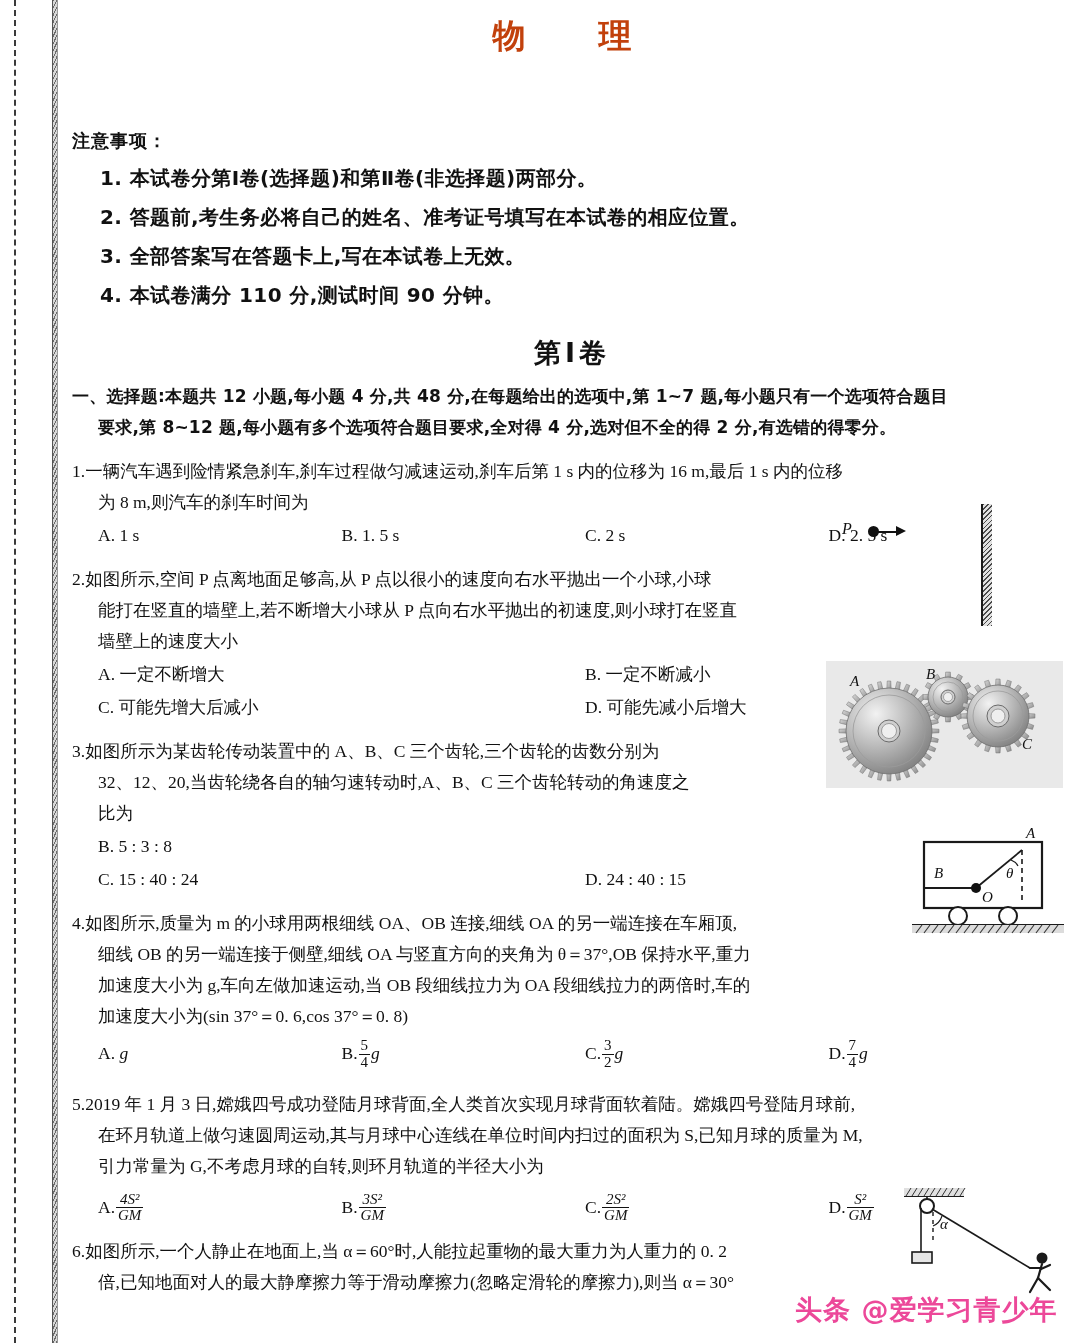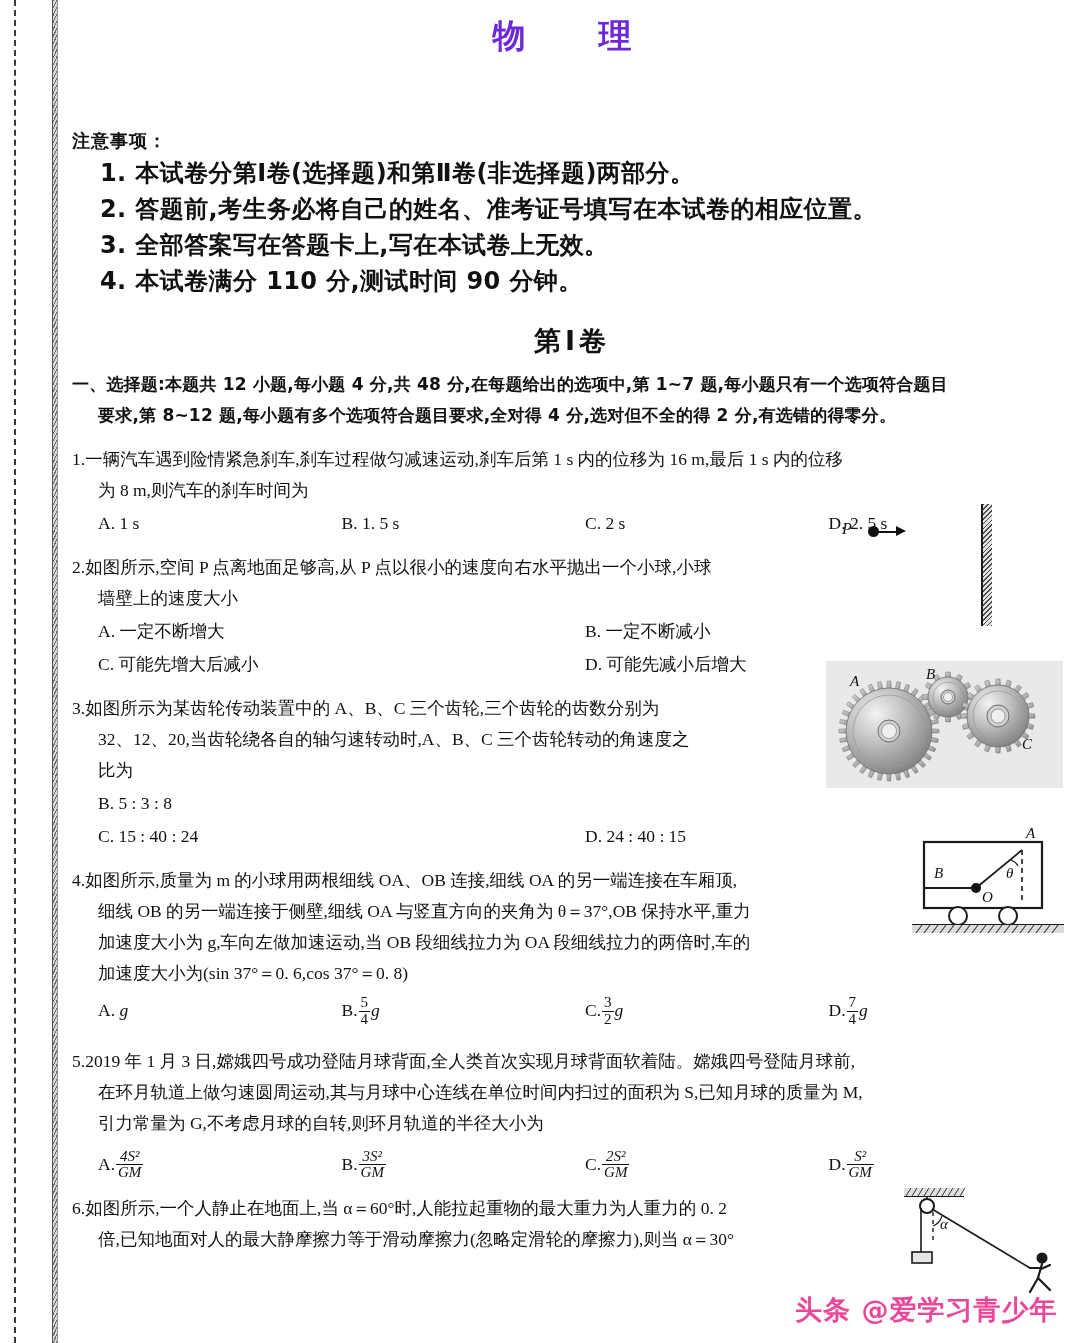--- a/index.html
+++ b/index.html
@@ -28,35 +28,35 @@
     position:absolute; left:72px; top:0; width:1000px; height:1343px;
   }
 
   .doc-title{
     text-align:center;
     font-family:"DejaVu Sans","Liberation Sans",sans-serif;
     font-weight:700;
     font-size:33px;
     letter-spacing:20px;
     padding-top:14px;
-    color:#6d28d9;
+    color:#c2410c;
   }
 
   .notice-head{
     font-family:"DejaVu Sans","Liberation Sans",sans-serif;
     font-weight:700;
     font-size:18px;
     margin-top:70px;
     letter-spacing:1px;
   }
   .notice-item{
     font-family:"DejaVu Sans","Liberation Sans",sans-serif;
     font-weight:700;
-    font-size:24px;
-    margin-top:4px;
+    font-size:20px;
+    margin-top:12px;
     padding-left:28px;
     letter-spacing:0.4px;
   }
 
   .juan-title{
     text-align:center;
     font-family:"DejaVu Sans","Liberation Sans",sans-serif;
     font-weight:700;
     font-size:27px;
     margin-top:26px;
@@ -166,20 +166,21 @@
       <span class="opt">A. 1 s</span>
       <span class="opt">B. 1. 5 s</span>
       <span class="opt">C. 2 s</span>
       <span class="opt">D. 2. 5 s</span>
     </div>
   </div>
 
   <div class="q">
     <div class="q-body narrow">
       <span class="q-line"><span>2.</span><span>如图所示,空间 P 点离地面足够高,从 P 点以很小的速度向右水平抛出一个小球,小球</span></span>
+      <span class="q-line ind">能打在竖直的墙壁上,若不断增大小球从 P 点向右水平抛出的初速度,则小球打在竖直</span>
       <span class="q-line ind">墙壁上的速度大小</span>
     </div>
     <div class="opts ind w2">
       <span class="opt">A. 一定不断增大</span>
       <span class="opt">B. 一定不断减小</span>
     </div>
     <div class="opts ind w2">
       <span class="opt">C. 可能先增大后减小</span>
       <span class="opt">D. 可能先减小后增大</span>
     </div>

